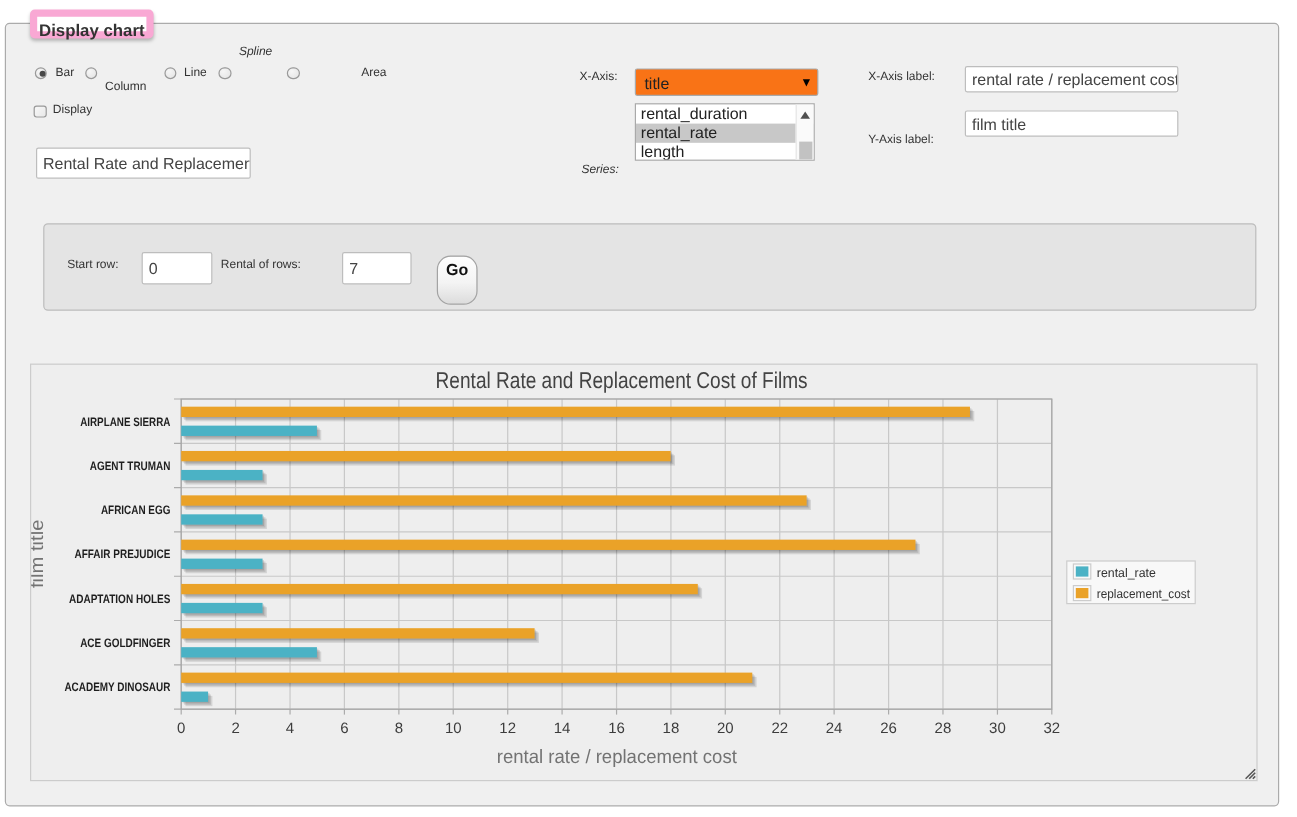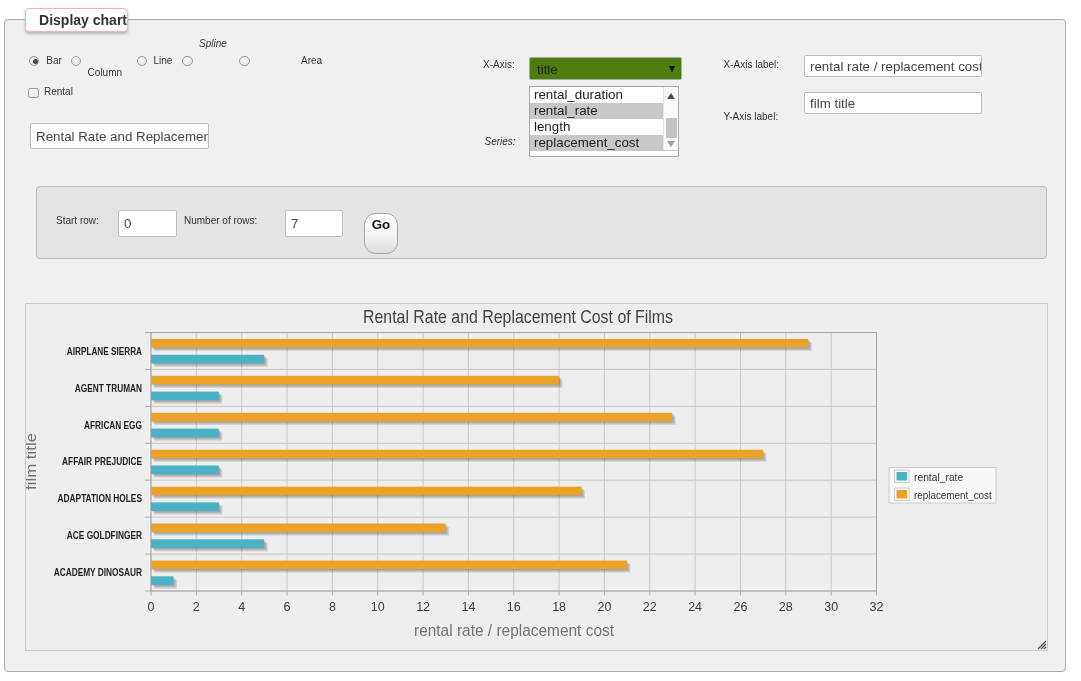--- a/index.html
+++ b/index.html
@@ -10,56 +10,56 @@
   input.txt { position:absolute; border:1px solid #bdbdbd; border-radius:2px;
     background:#fff; color:#444; padding:0 0 0 5px; font-family:inherit; }
 </style>
 </head>
 <body>
 
 <div class="abs" style="left:4px;top:19px;width:1062px;height:653px;
   background:#f0f0f0;border:1px solid #ababab;border-radius:4px;"></div>
 
 <div class="abs" style="left:25px;top:8px;width:103px;height:24px;background:#fff;
-  border:1px solid #f9a8d4;border-radius:4px;box-shadow:0 2px 3px rgba(0,0,0,0.25);
-  text-align:right;line-height:23px;font-size:14px;font-weight:bold;color:#333;">Display chart</div>
+  border:6px solid #f9a8d4;border-radius:4px;box-shadow:0 2px 3px rgba(0,0,0,0.25);
+  text-align:center;line-height:23px;font-size:14px;font-weight:bold;color:#333;">Display chart</div>
 
 <span class="radio checked abs" style="left:28.85px;top:55.55px;"></span>
 <span class="abs lbl" style="left:46.3px;top:54.5px;">Bar</span>
 <span class="radio abs" style="left:70.55px;top:55.55px;"></span>
 <span class="abs lbl" style="left:87.6px;top:67px;">Column</span>
 <span class="radio abs" style="left:136.95px;top:55.55px;"></span>
 <span class="abs lbl" style="left:153.4px;top:54.5px;text-align:center;">Line</span>
 <span class="radio abs" style="left:182.25px;top:55.55px;"></span>
 <span class="abs lbl" style="left:199.1px;top:38px;font-style:italic;">Spline</span>
 <span class="radio abs" style="left:239.05px;top:55.55px;"></span>
 <span class="abs lbl" style="left:253px;top:54.5px;margin-left:48px;">Area</span>
 <style>
   .radio { width:10.5px;height:10.5px;border-radius:50%;border:1px solid #999;
     background:radial-gradient(circle at 35% 30%, #f6f6f6, #e3e3e3); display:inline-block; }
   .radio.checked::after { content:""; position:absolute; left:2.75px;top:2.75px;
     width:5px;height:5px;border-radius:50%;background:#474747; }
   .checkbox { width:10.5px;height:10.5px;border:1px solid #999;border-radius:2.5px;
     background:linear-gradient(135deg,#f8f8f8,#e8e8e8); }
 </style>
 <span class="checkbox abs" style="left:28px;top:87.8px;"></span>
-<span class="abs lbl" style="left:44px;top:86px;">Rental</span>
+<span class="abs lbl" style="left:44px;top:86px;">Display</span>
 
 <input class="txt" style="left: 30px; top: 123px; width: 179px; height: 26px; font-size: 13.33px;" value="Rental Rate and Replacement Cost of Films">
 
 <span class="abs lbl" style="left:483px;top:59px;">X-Axis:</span>
-<div class="abs" style="left:529px;top:57px;width:153px;height:23px;background:#4d7c0f;
+<div class="abs" style="left:529px;top:57px;width:153px;height:23px;background:#f97316;
   border:1px solid #a9a9a9;border-radius:2px;">
   <span style="position:absolute;left:7px;top:4px;font-size:13.33px;color:#222;">title</span>
   <span style="position:absolute;right:6px;top:7.5px;width:0;height:0;
     border-left:3.25px solid transparent;border-right:3.25px solid transparent;border-top:6px solid #000;"></span>
 </div>
 
 <span class="abs lbl" style="left:484.5px;top:136px;font-style:italic;">Series:</span>
-<div class="abs" style="left:529px;top:86px;width:150px;height:71px;background:#fff;
+<div class="abs" style="left:529px;top:86px;width:150px;height:48px;background:#fff;
   border:1px solid #a9a9a9;overflow:hidden;font-size:13.33px;color:#222;">
   <div style="height:16px;line-height:16px;padding-left:4px;">rental_duration</div>
   <div style="height:16px;line-height:16px;padding-left:4px;background:#c8c8c8;">rental_rate</div>
   <div style="height:16px;line-height:16px;padding-left:4px;">length</div>
   <div style="height:16px;line-height:16px;padding-left:4px;background:#c8c8c8;">replacement_cost</div>
 
   <div style="position:absolute;right:0;top:0;width:15px;height:63px;background:#fafafa;border-left:1px solid #e5e5e5;">
     <div style="position:absolute;top:6px;left:3px;width:0;height:0;border-left:4.5px solid transparent;border-right:4.5px solid transparent;border-bottom:6px solid #505050;"></div>
     <div style="position:absolute;top:31px;left:2px;width:11px;height:20px;background:#c2c2c2;"></div>
     <div style="position:absolute;bottom:3px;left:3px;width:0;height:0;border-left:4.5px solid transparent;border-right:4.5px solid transparent;border-top:6px solid #a0a0a0;"></div>
@@ -68,21 +68,21 @@
 
 <span class="abs lbl" style="left:723.5px;top:59px;">X-Axis label:</span>
 <input class="txt" style="left: 804px; top: 55px; width: 178px; height: 22px; font-size: 13.33px;" value="rental rate / replacement cost">
 <span class="abs lbl" style="left:723.5px;top:94.5px;margin-top:16px;">Y-Axis label:</span>
 <input class="txt" style="left: 804px; top: 92px; width: 178px; height: 22px; font-size: 13.33px;" value="film title">
 
 <div class="abs" style="left:36px;top:186px;width:1011px;height:73px;background:#e4e4e4;
   border:1px solid #bcbcbc;border-radius:4px;"></div>
 <span class="abs lbl" style="left:56px;top:215px;">Start row:</span>
 <input class="txt" style="left: 118px; top: 210px; width: 59px; height: 26.5px; font-size: 13.33px;" value="0">
-<span class="abs lbl" style="left:184px;top:215px;">Number of rows:</span>
+<span class="abs lbl" style="left:184px;top:215px;">Rental of rows:</span>
 <input class="txt" style="left: 285px; top: 210px; width: 58px; height: 26.5px; font-size: 13.33px;" value="7">
 <div class="abs" style="left:364px;top:213px;width:34px;height:41px;border-radius:11.5px;
   border:1px solid #a3a3a3;background:linear-gradient(#fefefe,#f4f4f4 55%,#dcdcdc);
   text-align:center;line-height:21px;font-size:13.33px;font-weight:bold;color:#111;">Go</div>
 
 <div class="abs" style="left:25px;top:303px;width:1023px;height:348px;
   background:#eee;border:1px solid #ccc;">
 <svg width="1023" height="348" viewBox="0 0 1023 348" style="position:absolute;left:0;top:0;font-family:'Liberation Sans',sans-serif">
       <text x="492" y="19.3" text-anchor="middle" font-size="19" fill="#434343" textLength="310" lengthAdjust="spacingAndGlyphs">Rental Rate and Replacement Cost of Films</text>
       <g stroke="#c8c8c8" stroke-width="1">

